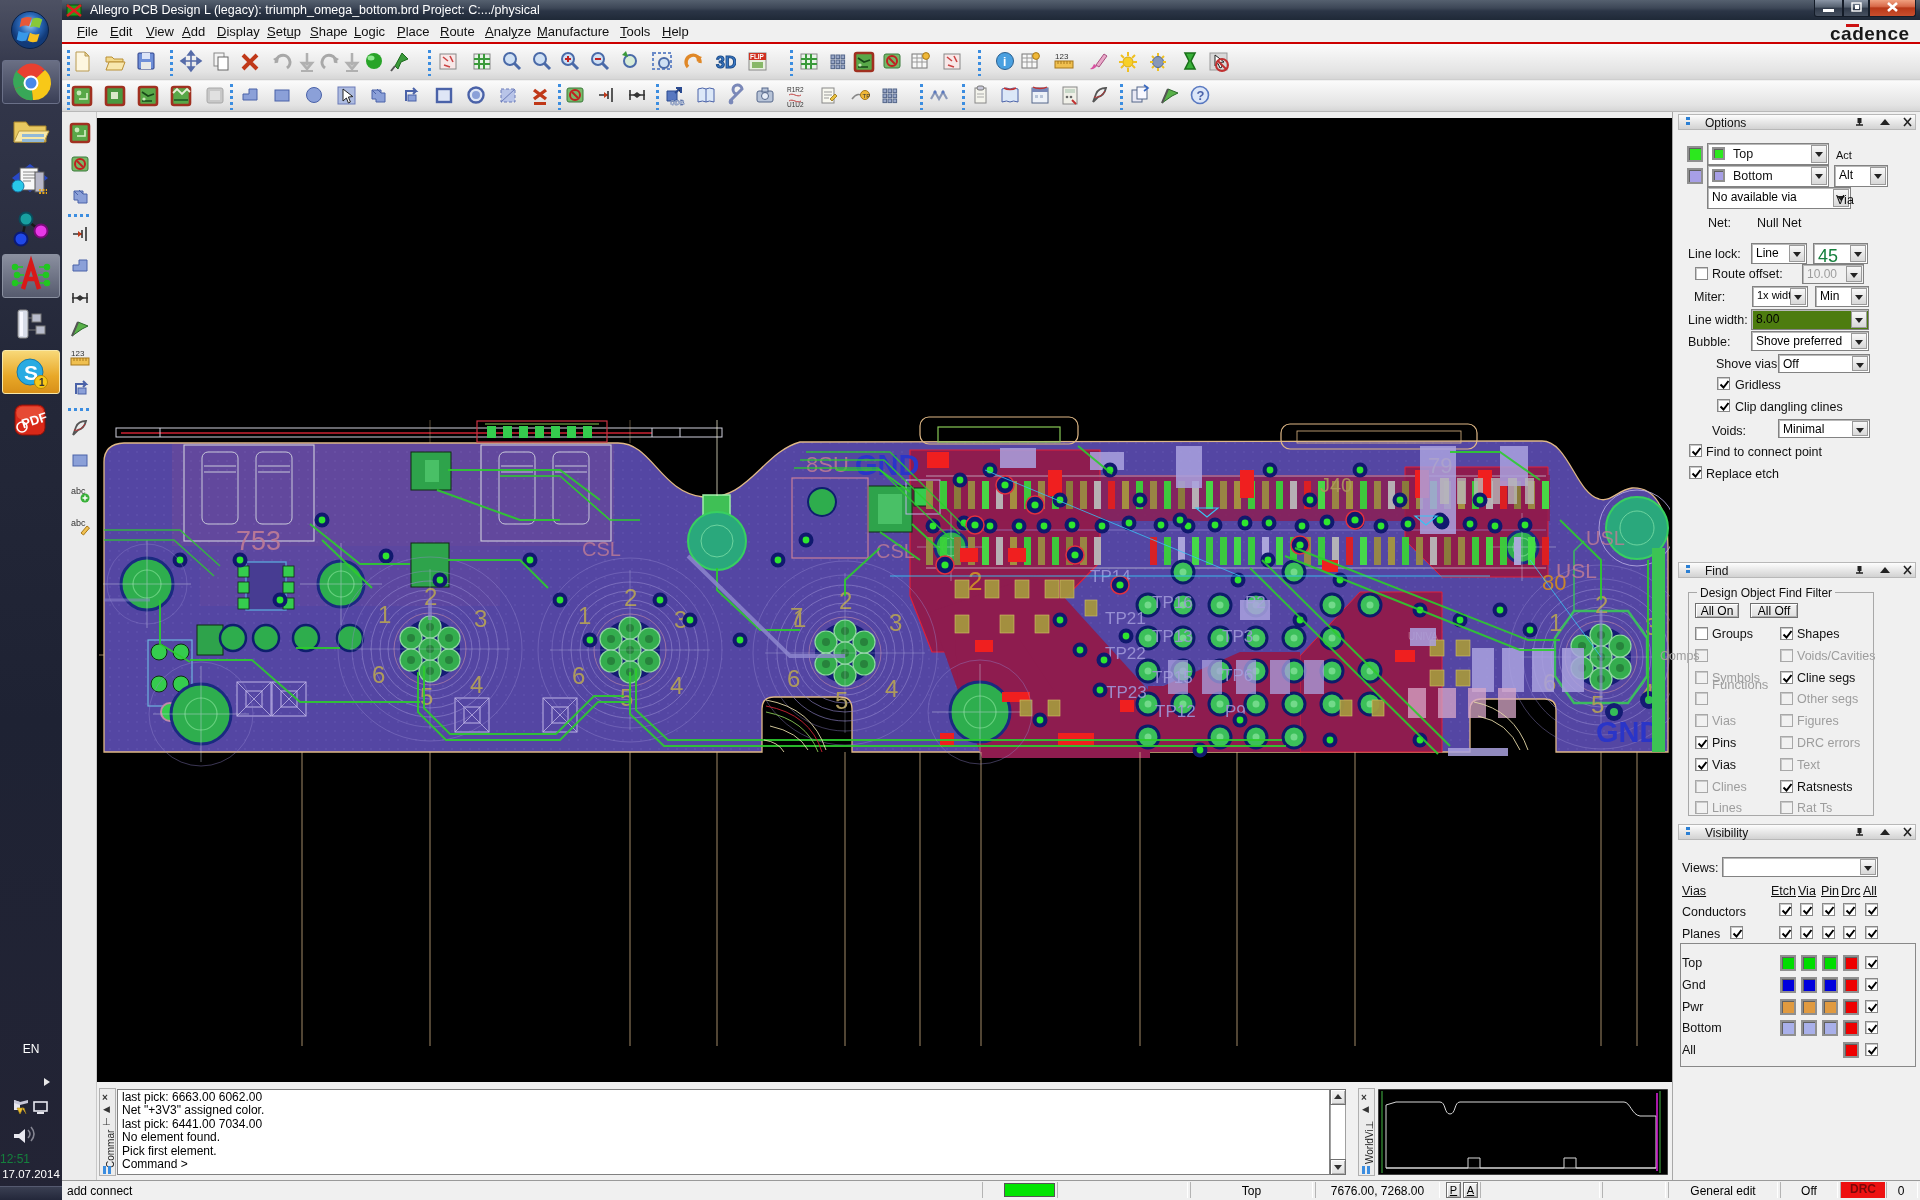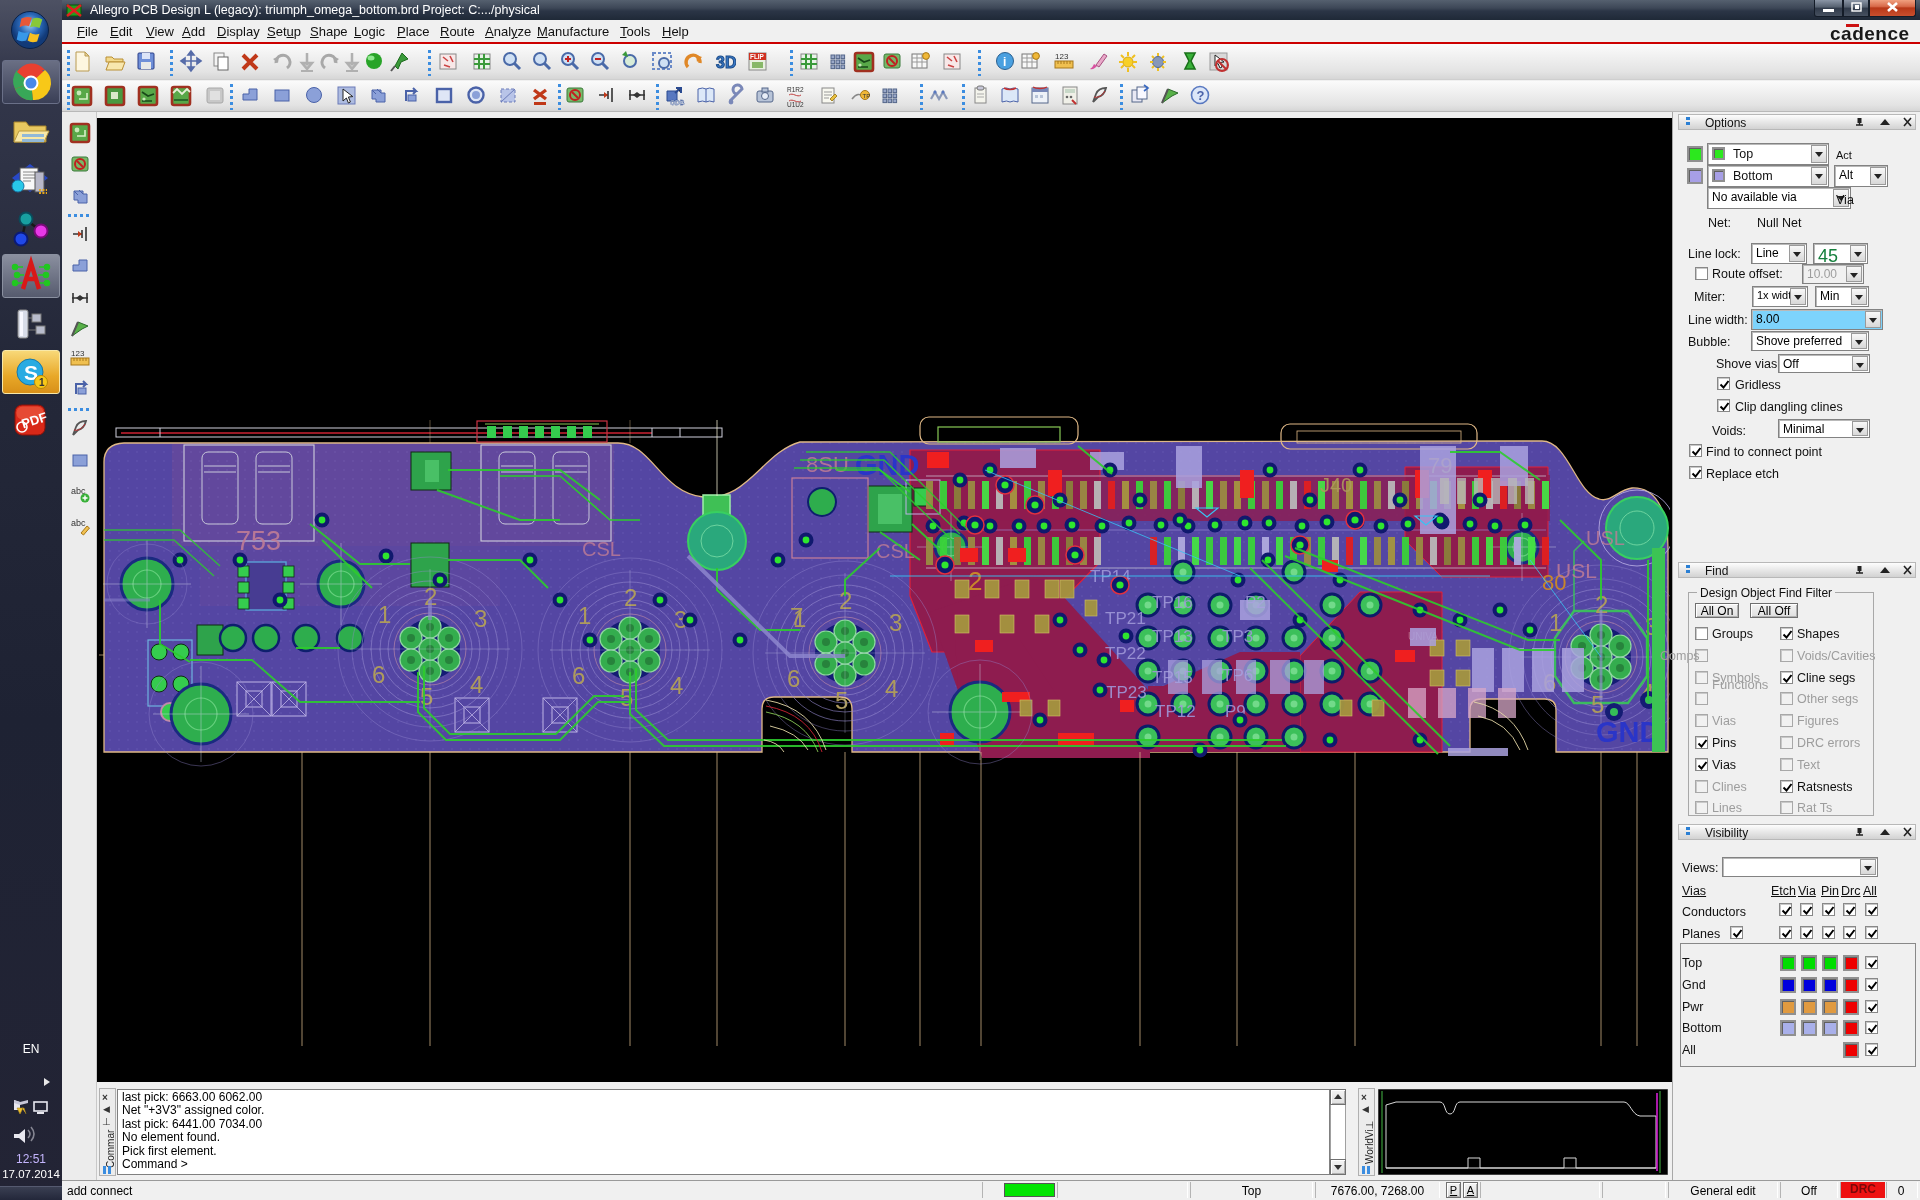--- a/index.html
+++ b/index.html
@@ -591,21 +591,21 @@
 <svg class="abs" style="left:0;top:1070px;z-index:55" width="62" height="120">
     <path d="M44 8 l6 4 l-6 4z" fill="#e8e8e8"></path>
     <path d="M14 40 v-10 l6 2 v8" fill="#e8e8f0"></path>
     <path d="M14 30 l6 2 8 -2 v3 l-8 2 -6 -2z" fill="#c8c8d8"></path>
     <path d="M20 44 l3 -6 h-6z M22 38 h2 l2 6" fill="#f0c030" stroke="#a88820" stroke-width="0.6"></path>
     <rect x="34" y="32" width="13" height="9" fill="none" stroke="#e8e8f0" stroke-width="1.6"></rect>
     <rect x="37" y="42" width="7" height="2" fill="#e8e8f0"></rect>
     <path d="M14 64 h5 l6 -5 v14 l-6 -5 h-5z" fill="#e8e8f0"></path>
     <path d="M28 60 q4 4 0 8 M31 57 q6 7 0 14" stroke="#e8e8f0" stroke-width="1.6" fill="none" opacity="0.5"></path>
   </svg>
-<div class="abs" style="left:0;top:1152px;width:62px;text-align:center;color:#c4b5fd;font-size:12px;z-index:55">12:51</div>
+<div class="abs" style="left:0;top:1152px;width:62px;text-align:left;color:#15803d;font-size:12px;z-index:55">12:51</div>
 <div class="abs" style="left:0;top:1168px;width:62px;text-align:center;color:#fff;font-size:11.5px;z-index:55">17.07.2014</div>
 <div class="abs" style="left:0;top:1186px;width:62px;height:14px;background:linear-gradient(180deg,#3a3f52,#23273a);border-top:1px solid #555a70;z-index:55"></div>
 <svg class="abs" style="left:99px;top:118px" width="1571" height="964" viewBox="99 118 1571 964">
     <defs>
       <pattern id="dots" width="9" height="9" patternUnits="userSpaceOnUse">
         <rect width="9" height="9" fill="#5446a3"></rect>
         <circle cx="2" cy="2" r="0.7" fill="#675ab5"></circle>
       </pattern>
     </defs>
     <path d="M104,462 Q104,444 124,443 L618,443 C652,443 660,492 703,497 C747,502 763,452 800,442 L1542,441 C1568,441 1576,493 1599,499 C1610,503 1618,490 1632,488 C1654,487 1668,507 1668,548 L1668,752 L1556,752 L1556,710 Q1556,699 1545,699 L1481,699 Q1470,699 1470,710 L1470,752 L852,752 L852,709 Q852,697 840,697 L774,697 Q762,697 762,709 L762,752 L104,752 Z" fill="url(#dots)" stroke="#dfb886" stroke-width="1.3"></path>
@@ -1408,21 +1408,21 @@
 <div class="lbl" style="left:1694px;top:290px;font-size:12.5px">Miter:</div>
 <div class="combo" style="left:1752px;top:286px;width:56px;height:21px;background:#fff">
     <div class="t" style="color:#000;font-size:11px">1x width</div>
     <div class="dbtn"></div>
   </div>
 <div class="combo" style="left:1815px;top:286px;width:54px;height:21px;background:#fff">
     <div class="t" style="color:#000;font-size:12px">Min</div>
     <div class="dbtn"></div>
   </div>
 <div class="lbl" style="left:1688px;top:313px;font-size:12.5px">Line width:</div>
-<div class="combo" style="left:1751px;top:309px;width:132px;height:21px;background:#7dd3fc">
+<div class="combo" style="left:1751px;top:309px;width:118px;height:21px;background:#4d7c0f">
     <div class="t" style="color:#000;font-size:12px">8.00</div>
     <div class="dbtn"></div>
   </div>
 <div class="lbl" style="left:1688px;top:335px;font-size:12.5px">Bubble:</div>
 <div class="combo" style="left:1751px;top:331px;width:118px;height:20px;background:#fff">
     <div class="t" style="color:#000;font-size:12px">Shove preferred</div>
     <div class="dbtn"></div>
   </div>
 <div class="lbl" style="left:1716px;top:357px;font-size:12.5px">Shove vias:</div>
 <div class="combo" style="left:1778px;top:354px;width:92px;height:19px;background:#fff">

